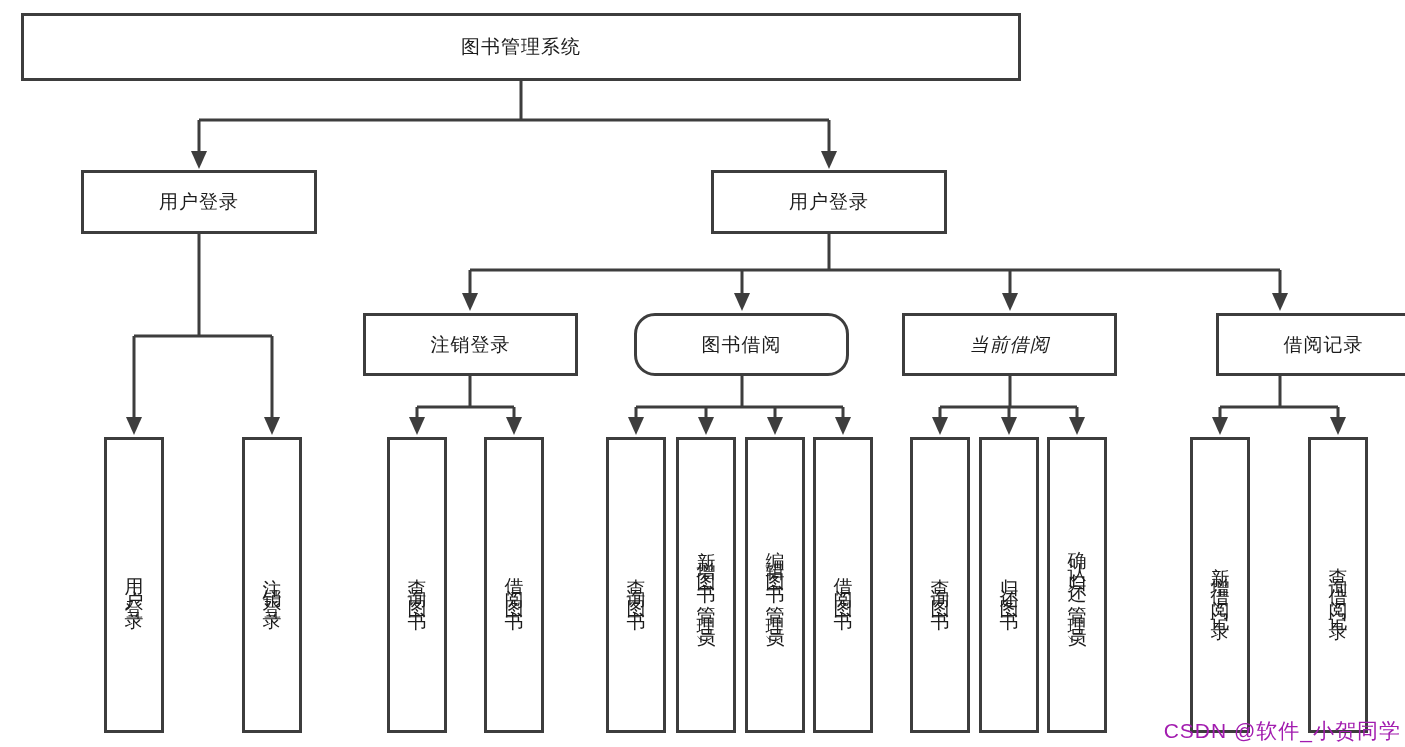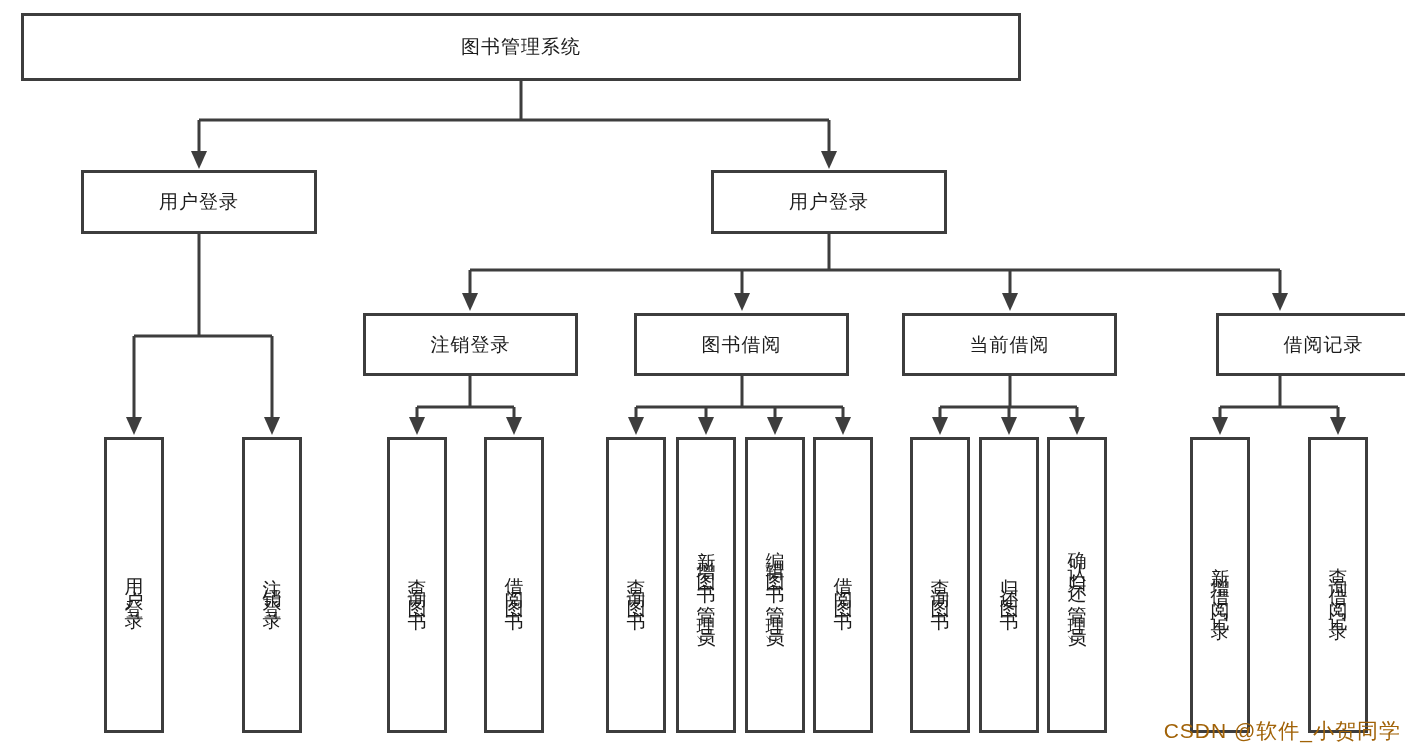--- a/index.html
+++ b/index.html
@@ -38,36 +38,36 @@
     line-height: 1.15;
     white-space: nowrap;
   }
   
   .lvl1 { left: 21px;  top: 13px;  width: 1000px; height: 68px; }
   .lvl2 { top: 170px; height: 64px; width: 236px; }
   .l2-a { left: 81px; }
   .l2-b { left: 711px; }
   .lvl3 { top: 313px; height: 63px; width: 215px; }
   .l3-a { left: 363px; }
-  .l3-b { left: 634px; }
-  .l3-c { left: 902px; }
+  .l3-b { left: 634px; border-radius: 21px; }
+  .l3-c { left: 902px; font-style: italic; }
   .l3-d { left: 1172px; margin-left: 44px; }
   .lvl4 { top: 437px; height: 296px; width: 60px; }
   .g1c0 { left: 104px; }  .g1c1 { left: 242px; }
   .g2c0 { left: 387px; }  .g2c1 { left: 484px; }
   .g3c0 { left: 606px; }  .g3c1 { left: 676px; }
   .g3c2 { left: 745px; }  .g3c3 { left: 813px; }
   .g4c0 { left: 910px; }  .g4c1 { left: 979px; }  .g4c2 { left: 1047px; }
   .g5c0 { left: 1190px; } .g5c1 { left: 1308px; }
   #watermark {
     position: absolute;
     right: 4px;
     bottom: 2px;
     font-size: 21px;
-    color: #a16207;
+    color: #a21caf;
     letter-spacing: 1px;
     z-index: 5;
     white-space: nowrap;
   }
 </style>
 </head>
 <body>
 
 <div id="canvas">
 

